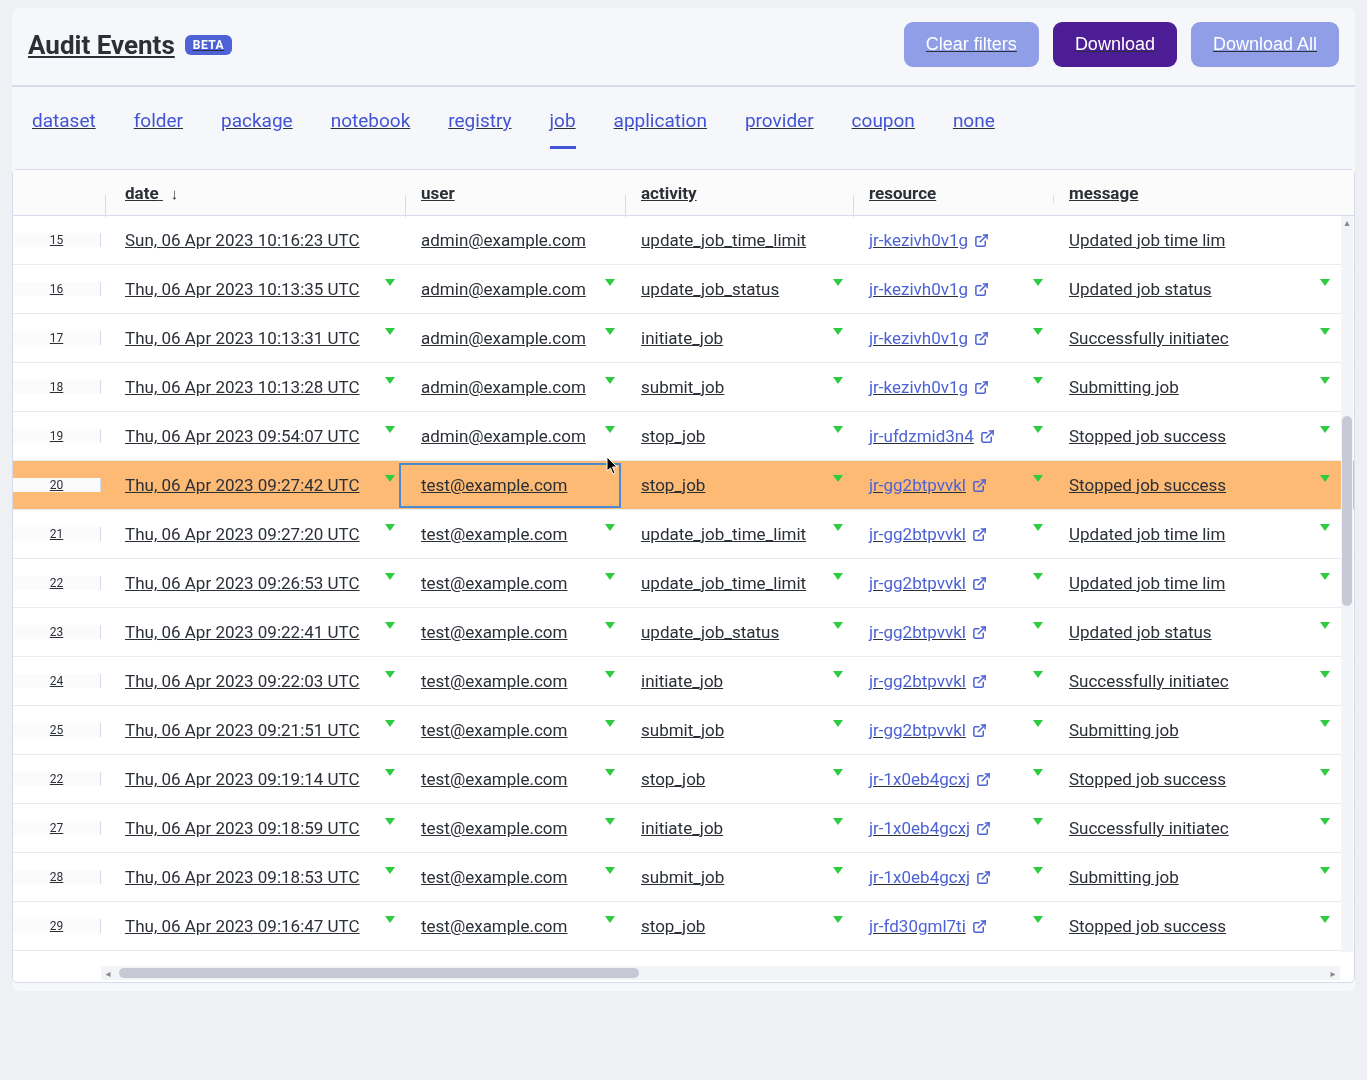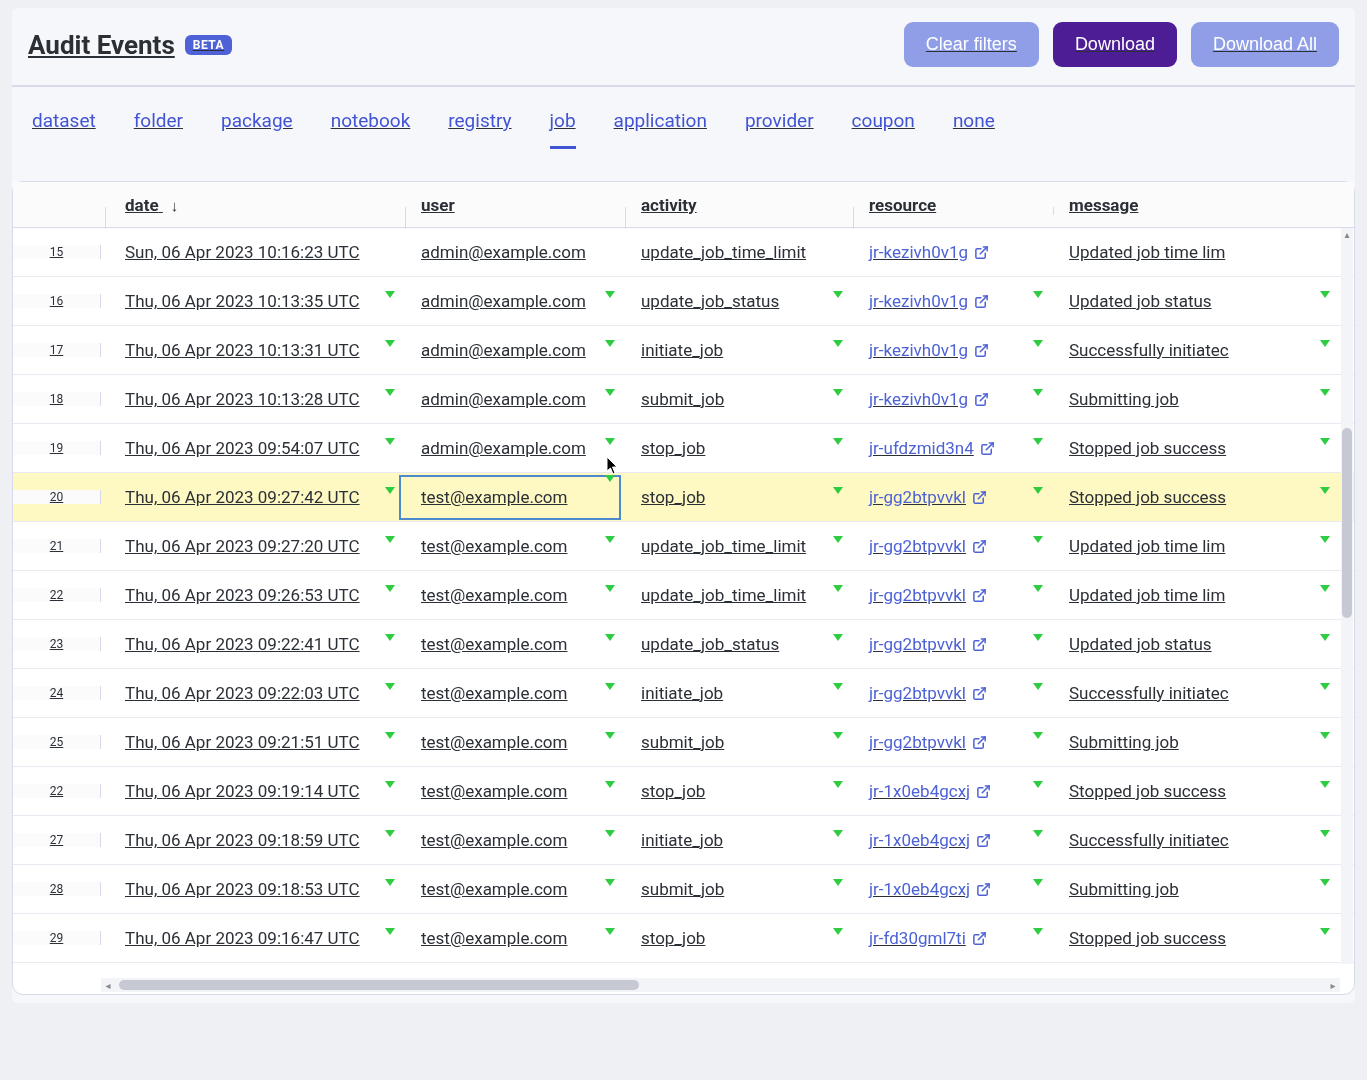--- a/index.html
+++ b/index.html
@@ -73,24 +73,24 @@
     font-size: 19px;
     color: #4254d3;
     cursor: pointer;
     padding-bottom: 14px;
   }
   .tab.active {
     color: #4254d3;
     border-bottom: 3px solid #4254d3;
   }
   .grid-wrap {
-    margin: 32px 0 0 0;
+    margin: 20px 0 0 0;
     background: #fff;
     border: 1px solid #d7daea;
-    border-radius: 11px;
+    border-radius: 5px;
     position: relative;
     height: 814px;
   }
   .grid-header {
     display: flex;
     border-bottom: 1px solid #d7daea;
     height: 46px;
     align-items: center;
     font-weight: 700;
     font-size: 17px;
@@ -128,21 +128,21 @@
     border-bottom: 1px solid #e8eaf1;
     font-size: 17px;
     color: #2b2f36;
     position: relative;
   }
   .row .col-num {
     font-size: 12px;
     color: #2b2f36;
     background: #fbfbfc;
   }
-  .row.selected { background: #fef9c3; }
+  .row.selected { background: #fdba74; }
   .row.selected .cell-selected {
     border: 2px solid #4d89cf;
     height: 45px;
     display: flex;
     align-items: center;
     margin-left: -2px;
     padding-left: 20px;
   }
   .link {
     color: #4d62d5;

